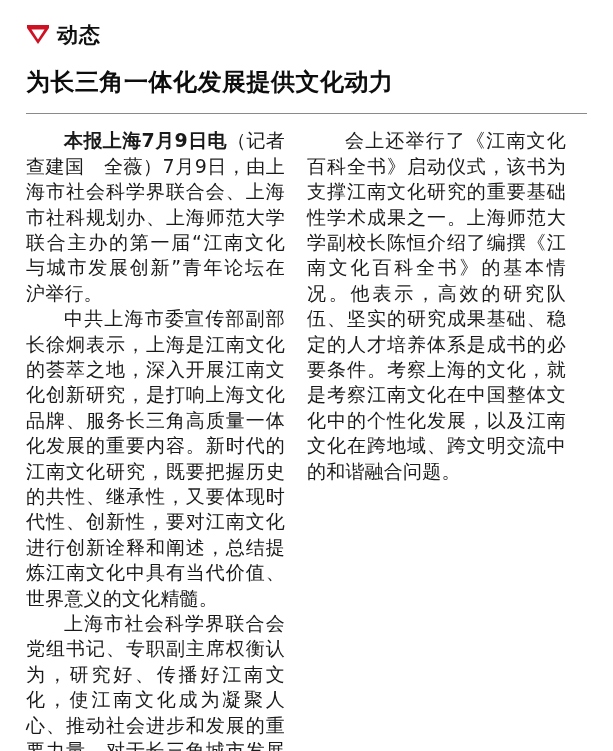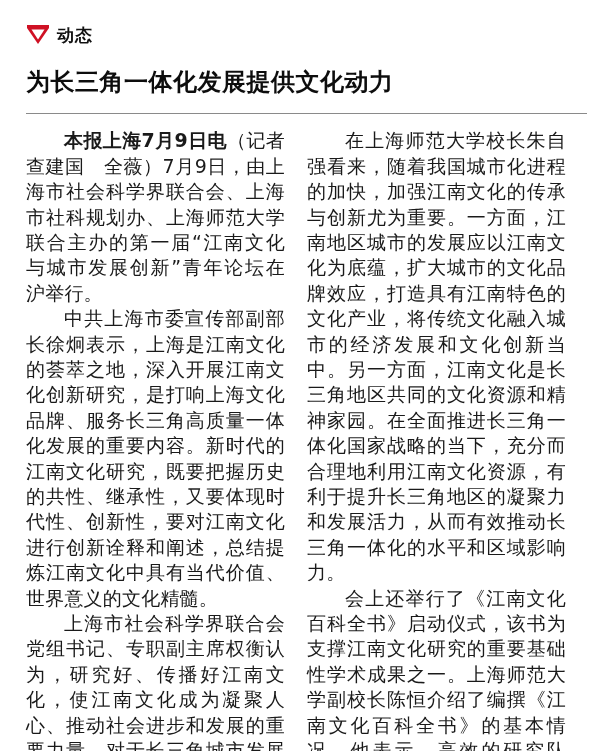--- a/index.html
+++ b/index.html
@@ -29,21 +29,21 @@
     height: 26px;
   }
   .flag-mark {
     width: 24px;
     height: 22px;
     position: relative;
     flex: 0 0 auto;
   }
   .flag-mark svg { display: block; }
   .section-name {
-    font-size: 17px;
+    font-size: 21px;
     font-weight: bold;
     letter-spacing: 1px;
     color: #111;
     font-family: "DejaVu Sans", "Liberation Sans", sans-serif;
   }
   
   .headline {
     margin-top: 20px;
     font-size: 24px;
     line-height: 1.18;
@@ -104,18 +104,17 @@
 
   <div class="columns">
 
     <div class="col">
       <p class="para indent"><span class="lead">本报上海7月9日电</span><span>（记者查建国　全薇）7月9日，由上海市社会科学界联合会、上海市社科规划办、上海师范大学联合主办的第一届“江南文化与城市发展创新”青年论坛在沪举行。</span></p>
       <p class="para indent"><span>中共上海市委宣传部副部长徐炯表示，上海是江南文化的荟萃之地，深入开展江南文化创新研究，是打响上海文化品牌、服务长三角高质量一体化发展的重要内容。新时代的江南文化研究，既要把握历史的共性、继承性，又要体现时代性、创新性，要对江南文化进行创新诠释和阐述，总结提炼江南文化中具有当代价值、世界意义的文化精髓。</span></p>
       <p class="para indent"><span>上海市社会科学界联合会党组书记、专职副主席权衡认为，研究好、传播好江南文化，使江南文化成为凝聚人心、推动社会进步和发展的重要力量，对于长三角城市发展创新具有重要现实意义。充分把握江南文化研究的时代特征，努力挖掘江南文化和江南文化研究创造性，将为长三角高质量一体化发展提供更加强大的动力和智力支持。</span></p>
     </div>
 
     <div class="col">
-      <p class="para indent"><span>在上海师范大学校长朱自强看来，随着我国城市化进程的加快，加强江南文化的传承与创新尤为重要。一方面，江南地区城市的发展应以江南文化为底蕴，扩大城市的文化品牌效应，打造具有江南特色的文化产业，将传统文化融入城市的经济发展和文化创新当中。另一方面，江南文化是长三角地区共同的文化资源和精神家园。在全面推进长三角一体化国家战略的当下，充分而合理地利用江南文化资源，有利于提升长三角地区的凝聚力和发展活力，从而有效推动长三角一体化的水平和区域影响力。</span></p>
       <p class="para indent"><span>会上还举行了《江南文化百科全书》启动仪式，该书为支撑江南文化研究的重要基础性学术成果之一。上海师范大学副校长陈恒介绍了编撰《江南文化百科全书》的基本情况。他表示，高效的研究队伍、坚实的研究成果基础、稳定的人才培养体系是成书的必要条件。考察上海的文化，就是考察江南文化在中国整体文化中的个性化发展，以及江南文化在跨地域、跨文明交流中的和谐融合问题。</span></p>
     </div>
 
   </div>
 </div>
 
 </body></html>

